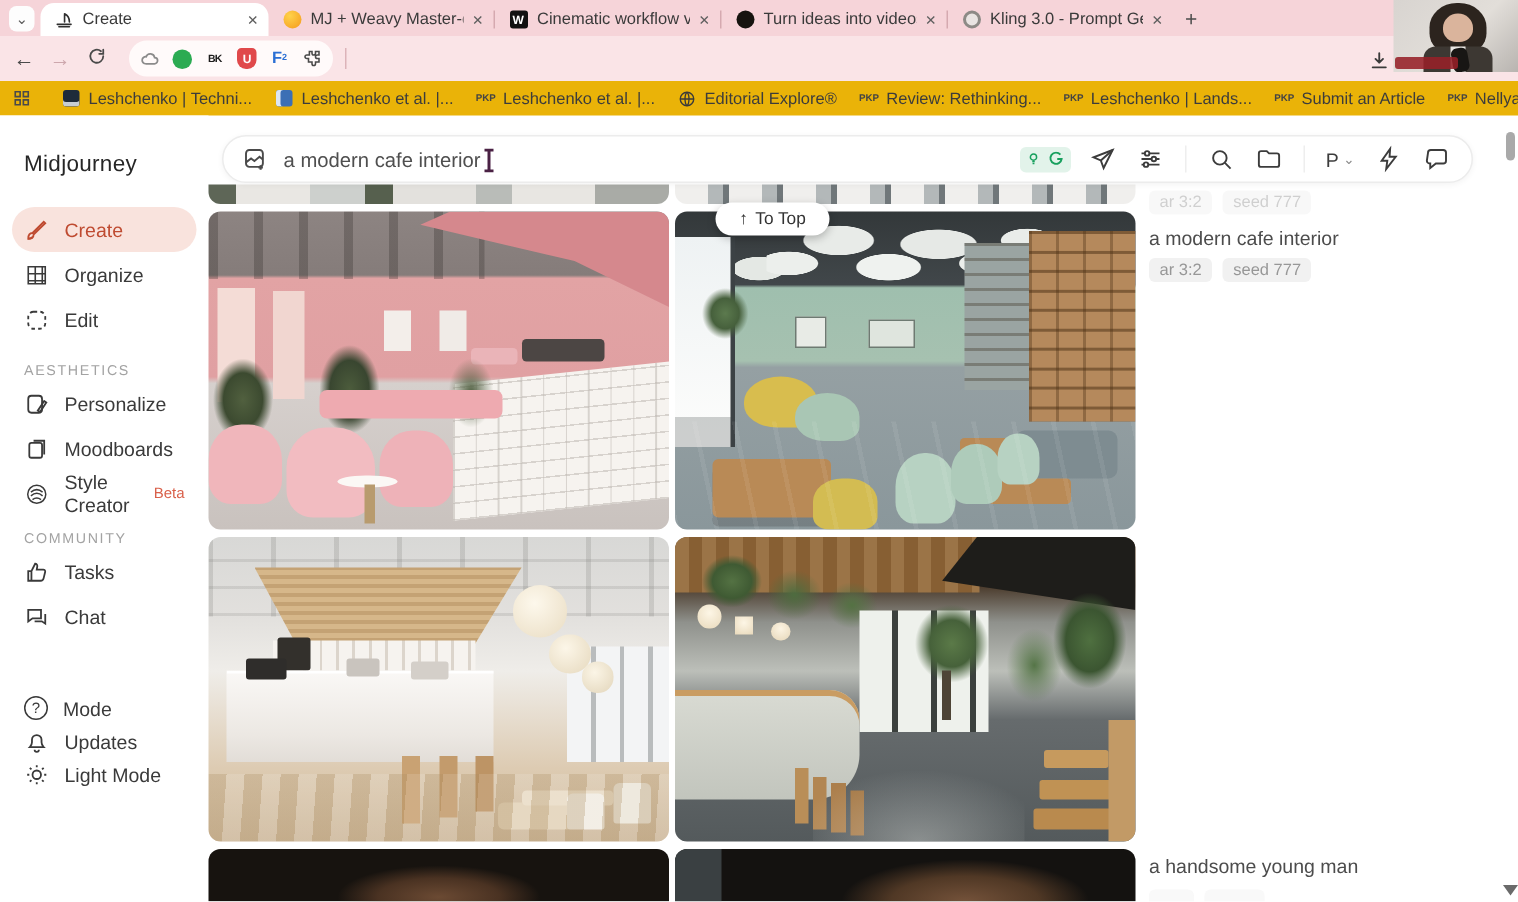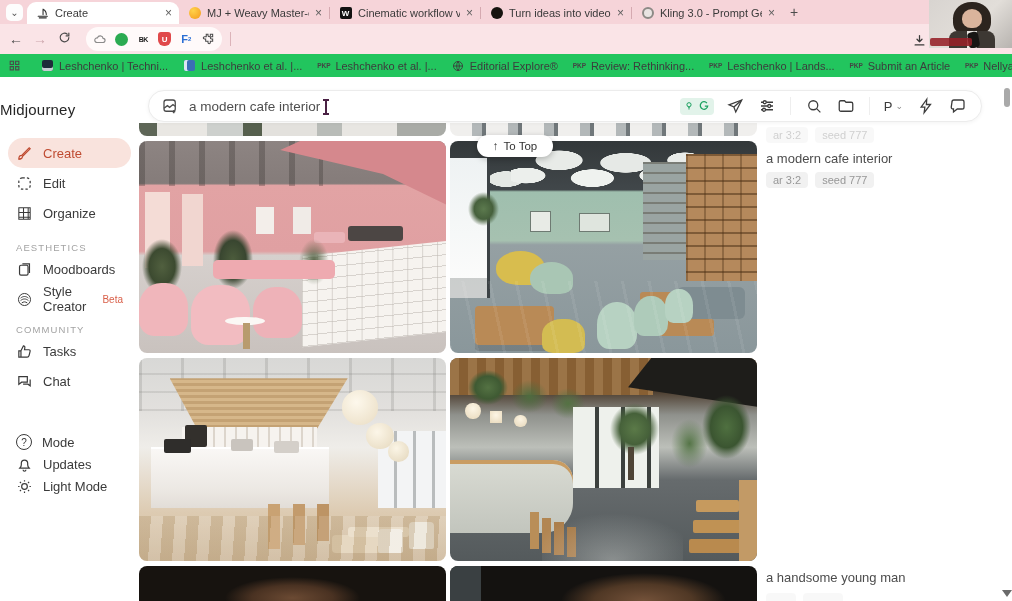--- a/index.html
+++ b/index.html
@@ -36,21 +36,21 @@
   .ext { width:15px; height:15px; display:flex; align-items:center; justify-content:center; }
   .ext svg { width:14px; height:14px; }
   .ext-green { width:13px; height:13px; border-radius:50%; background:#2bab52; }
   .ext-bk { font-size:7px; font-weight:bold; color:#1c1c1c; letter-spacing:-0.5px; }
   .ext-u { width:13px; height:14px; background:#e0494b; border-radius:3px 3px 6px 6px; color:#fff; font-size:8px; font-weight:bold;
            display:flex; align-items:center; justify-content:center; }
   .ext-f { color:#2b6fd4; font-size:11px; font-weight:bold; position:relative; }
   .ext-f sub { font-size:6px; }
   .tb-divider { width:1px; height:14px; background:#dcb3b9; margin:0 6px 0 8px; }
 
-  #bookmarksbar { position:absolute; left:0; top:54px; width:1012px; height:23px; background:#22c55e; display:flex; align-items:center; font-size:11px; color:#3c3c3c; }
+  #bookmarksbar { position:absolute; left:0; top:54px; width:1012px; height:23px; background:#eab308; display:flex; align-items:center; font-size:11px; color:#3c3c3c; }
   .bm { display:flex; align-items:center; gap:5px; margin-right:15px; white-space:nowrap; }
   .bm-ic { width:13px; height:13px; display:flex; align-items:center; justify-content:center; flex:0 0 auto; }
   .bm-ic svg { width:12px; height:12px; }
   .bm-sq1 { width:11px; height:11px; background:#1e2b3a; border-radius:2px; box-shadow:inset 0 -3px 0 #c7cdd3; }
   .bm-sq2 { width:11px; height:11px; background:#3b6fb5; border-radius:2px; box-shadow:inset 3px 0 0 #dce6f2; }
   .bm-pkp { font-size:6.5px; font-weight:bold; color:#444; }
   .bm-divider { width:1px; height:13px; background:#e3c4c9; margin-right:10px; }
   #apps-grid { margin:0 10px 0 8px; }
   #apps-grid svg { width:13px; height:13px; }
 
@@ -60,21 +60,21 @@
   .cam-face { position:absolute; left:33px; top:9px; width:20px; height:19px; background:#dab49c; border-radius:50% 50% 45% 45%; }
   .cam-body { position:absolute; left:20px; top:31px; width:46px; height:17px; background:#3d3833; border-radius:8px 8px 0 0; }
   .cam-shirt { position:absolute; left:38px; top:31px; width:10px; height:17px; background:#e9e6e2; }
   .cam-mic { position:absolute; left:39px; top:32px; width:11px; height:16px; background:#181614; border-radius:4px; transform:rotate(-10deg); }
   .cam-badge { position:absolute; left:1px; top:38px; width:42px; height:8px; background:rgba(150,32,40,0.88); border-radius:2px; }
   #download-ic { position:absolute; left:912px; top:33px; width:15px; height:15px; color:#3a3a3a; }
   #download-ic svg { width:15px; height:15px; }
 
   
   #sidebar { position:absolute; left:0; top:77px; width:139px; height:524px; background:#fff; padding-top:24px; color:#3a3a3a; }
-  #brand { font-size:15px; font-weight:500; color:#262626; letter-spacing:0.2px; }
+  #brand { font-size:15px; font-weight:500; color:#262626; padding-left:16px; letter-spacing:0.2px; }
   .nav-block { margin-top:20px; }
   .nav-item { height:30px; display:flex; align-items:center; gap:10px; padding:0 8px; margin:0 8px; border-radius:17px; font-size:13px; color:#3a3a3a; }
   .nav-item.active { background:#f9e3dd; color:#bf4b31; font-weight:500; }
   .nav-item .nic { width:17px; height:17px; flex:0 0 auto; }
   .nav-item .nic svg { width:17px; height:17px; }
   .sec-header { font-size:9.5px; letter-spacing:1.1px; color:#a3a3a3; padding-left:16px; height:14px; display:flex; align-items:center; }
   .badge-beta { font-size:10px; color:#d9604a; margin-left:2px; }
   .cicon { width:16px; height:16px; border:1.4px solid #3a3a3a; border-radius:50%; font-size:10px; display:flex; align-items:center; justify-content:center; flex:0 0 auto; }
   #account { margin:6px 8px 0 8px; height:28px; background:#f4f4f4; border-radius:15px; display:flex; align-items:center; gap:8px; padding:0 10px; font-size:13px; }
   #account .dots { margin-left:auto; color:#6a6a6a; font-size:11px; letter-spacing:1px; }
@@ -275,34 +275,41 @@
 
     <div class="nav-block">
       <div class="nav-item active">
         <span class="nic"><svg viewBox="0 0 24 24" fill="none" stroke="#bf4b31" stroke-width="1.7">
               <path d="M4 20c3.2 0 5-1.2 5-3.8L20 5.4 18.6 4 8 14.6C5 14.6 4 17 4 20z"></path>
               <path d="M4 20c1.5-.2 3-.4 4-1.4"></path>
             </svg></span>
         <span>Create</span>
       </div>
       <div class="nav-item">
+        <span class="nic"><svg viewBox="0 0 24 24" fill="none" stroke="#3a3a3a" stroke-width="1.5">
+              <path d="M4 4h16v16H4zM4 10.6h16M4 17.2h16M10.6 4v16M17.2 4v16"></path>
+            </svg></span>
+        <span>Organize</span>
+      </div>
+      <div class="nav-item">
         <span class="nic"><svg viewBox="0 0 24 24" fill="none" stroke="#3a3a3a" stroke-width="1.7">
               <rect x="4" y="4" width="16" height="16" rx="5" stroke-dasharray="3.4 3"></rect>
             </svg></span>
         <span>Edit</span>
       </div>
-      <div class="nav-item">
-        <span class="nic"><svg viewBox="0 0 24 24" fill="none" stroke="#3a3a3a" stroke-width="1.5">
-              <path d="M4 4h16v16H4zM4 10.6h16M4 17.2h16M10.6 4v16M17.2 4v16"></path>
-            </svg></span>
-        <span>Organize</span>
-      </div>
     </div>
 
     <div class="sec-header" style="margin-top:12px">AESTHETICS</div>
+    <div class="nav-item">
+      <span class="nic"><svg viewBox="0 0 24 24" fill="none" stroke="#3a3a3a" stroke-width="1.7">
+            <rect x="4" y="4" width="13" height="16" rx="3"></rect>
+            <path d="M13 18l6-9 2 1.4-6 9z"></path>
+          </svg></span>
+      <span>Personalize</span>
+    </div>
     <div class="nav-item">
       <span class="nic"><svg viewBox="0 0 24 24" fill="none" stroke="#3a3a3a" stroke-width="1.7">
             <rect x="5" y="6" width="12" height="14" rx="2"></rect>
             <path d="M9 4h10v13"></path>
           </svg></span>
       <span>Moodboards</span>
     </div>
     <div class="nav-item">
       <span class="nic"><svg viewBox="0 0 24 24" fill="none" stroke="#3a3a3a" stroke-width="1.4">
             <circle cx="12" cy="12" r="8.5"></circle>

